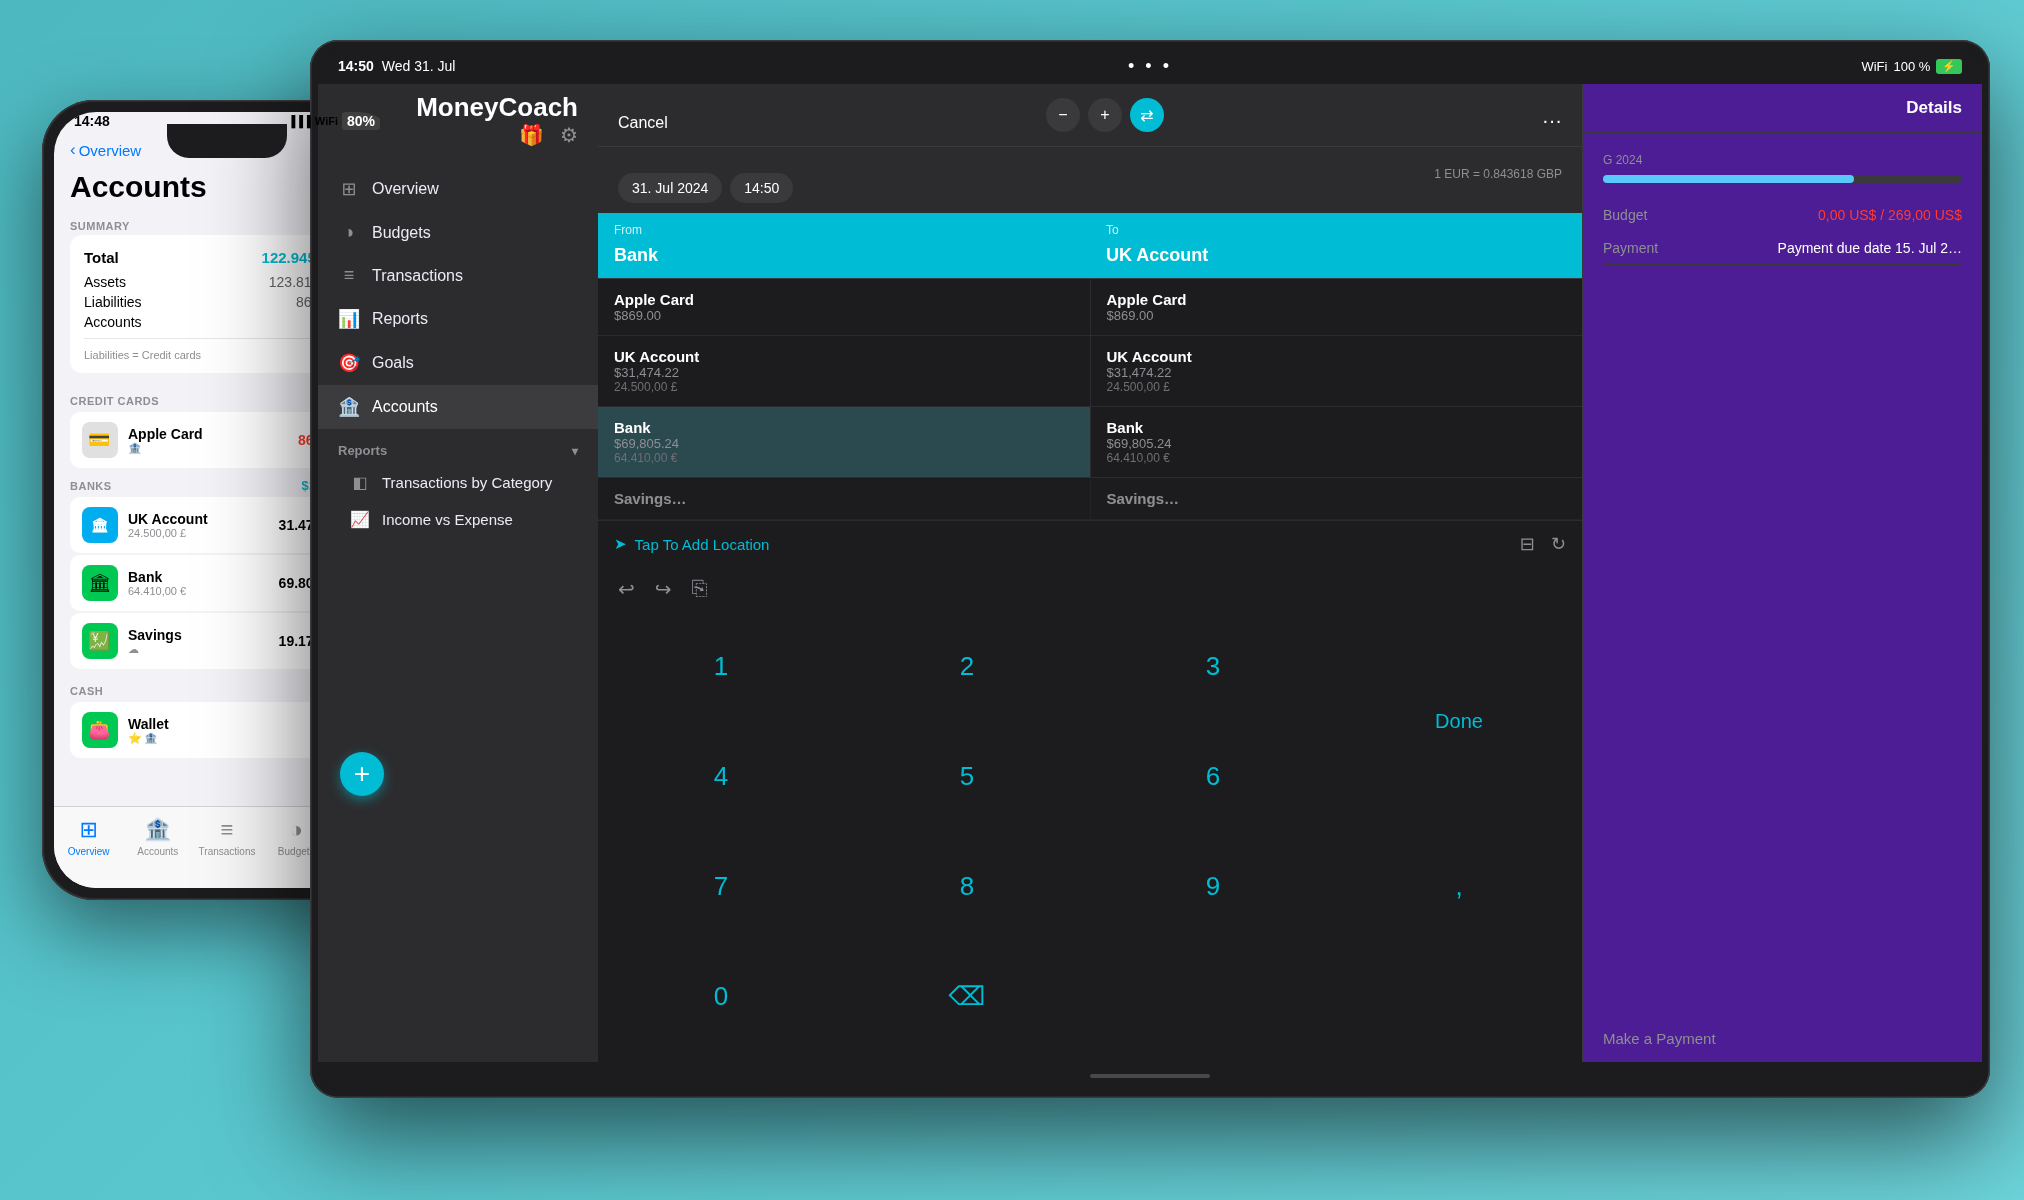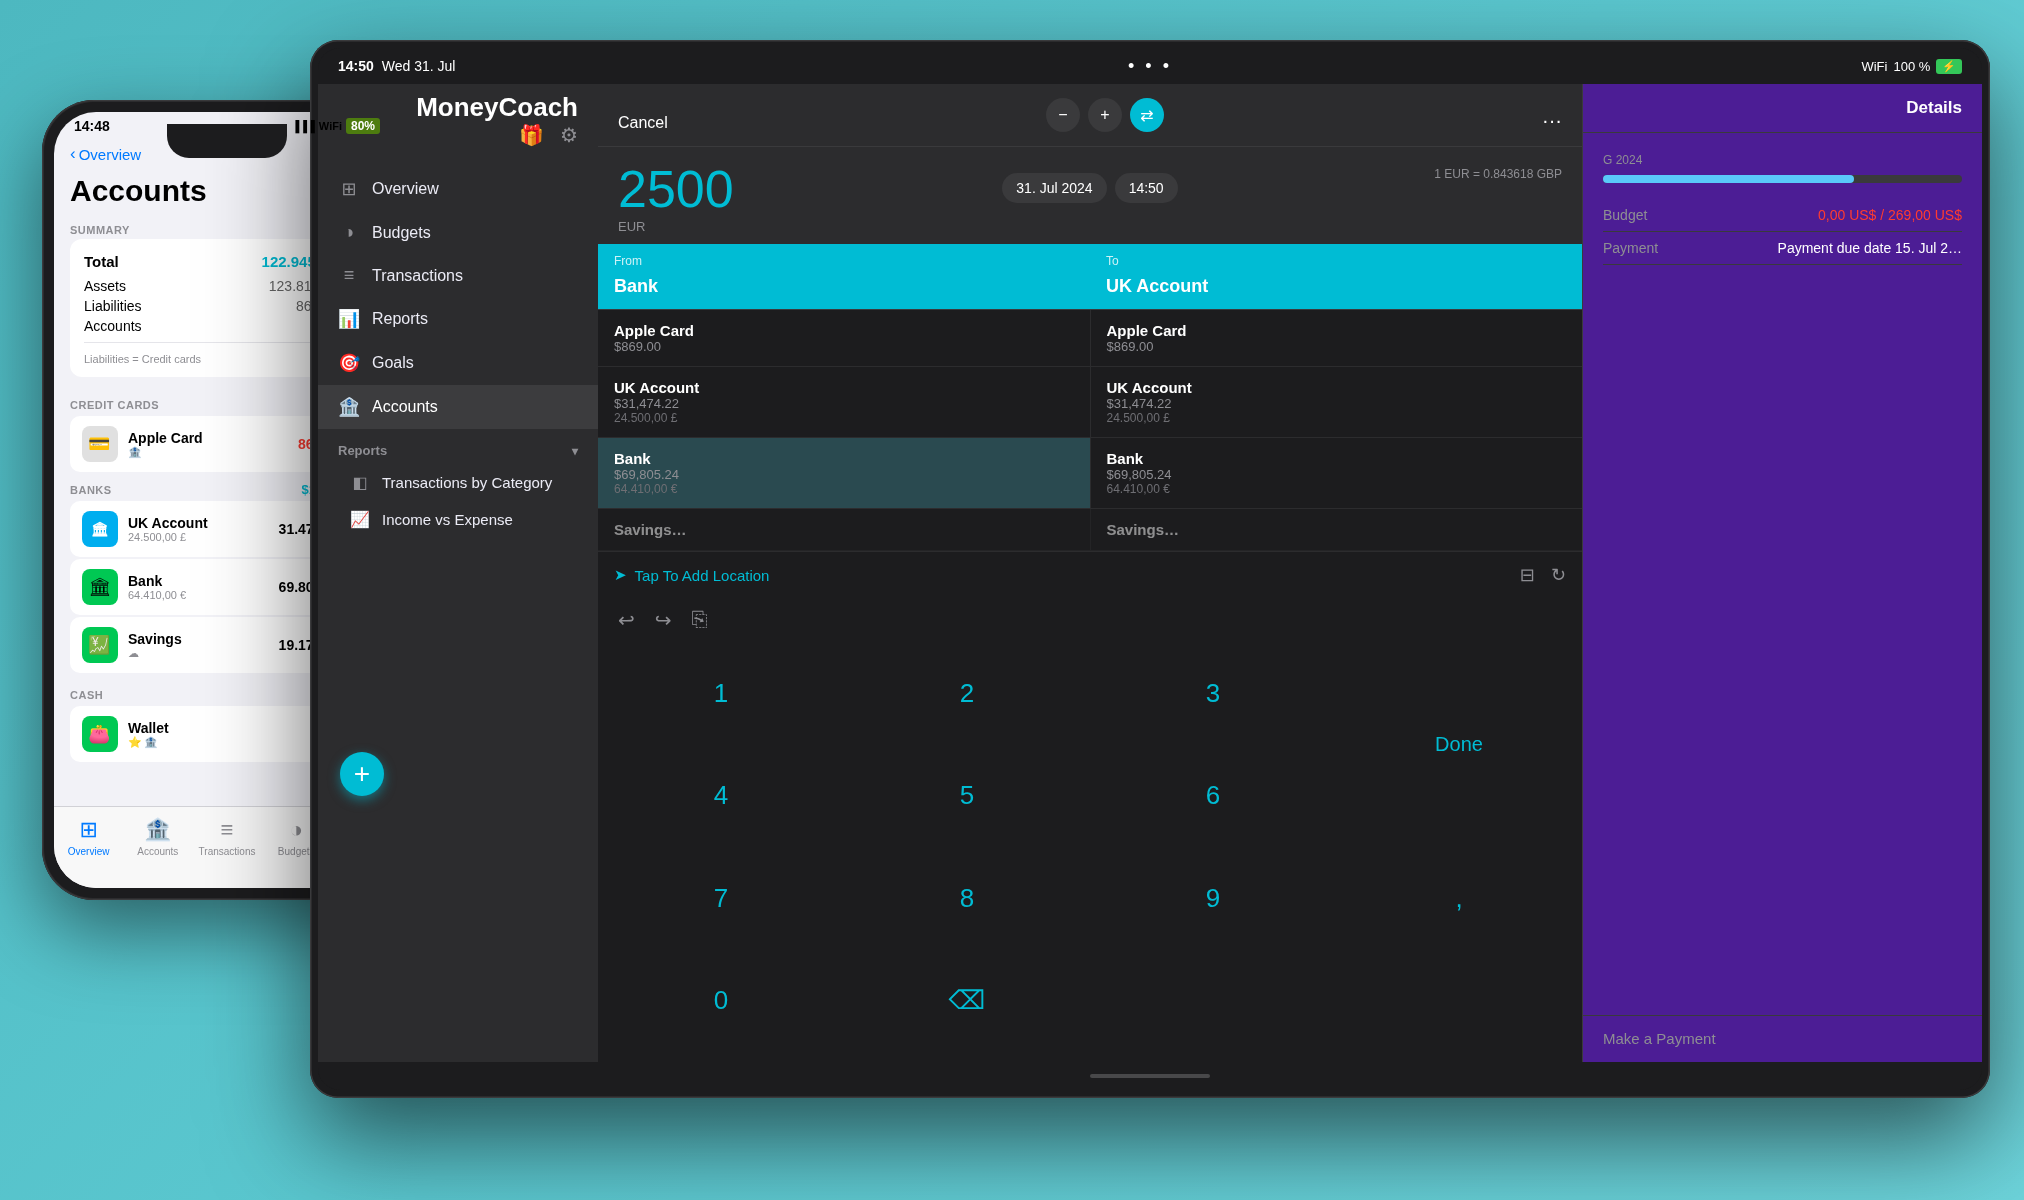--- a/index.html
+++ b/index.html
@@ -47,21 +47,21 @@
       width: 120px;
       height: 34px;
       background: #1c1c1e;
       border-radius: 0 0 22px 22px;
       z-index: 10;
     }
     .phone-status-bar {
       display: flex;
       justify-content: space-between;
       align-items: center;
-      padding: 6px 20px 0;
+      padding: 0 20px 0;
       font-size: 13px;
       font-weight: 600;
       color: #000;
       position: relative;
       z-index: 5;
     }
     .phone-time { font-weight: 700; font-size: 14px; }
     .phone-icons { display: flex; gap: 4px; align-items: center; font-size: 11px; }
     .phone-content { padding: 0; overflow: hidden; height: 100%; }
 
@@ -557,21 +557,21 @@
 <div class="phone-container">
   <div class="phone-frame">
     <div class="phone-screen">
       <div class="phone-notch"></div>
 
       <div class="phone-status-bar">
         <span class="phone-time">14:48</span>
         <div class="phone-icons">
           <span>▐▐▐</span>
           <span>WiFi</span>
-          <span style="background:#4d7c0f;color:#fff;padding:1px 5px;border-radius:3px;font-size:12px;">80%</span>
+          <span style="background:#404040;color:#fff;padding:1px 5px;border-radius:3px;font-size:14px;">80%</span>
         </div>
       </div>
 
       <div class="phone-content">
         <div class="phone-nav">
           <div class="phone-back">
             <span class="phone-back-arrow">‹</span>
             <span>Overview</span>
           </div>
           <div class="phone-more-btn">···</div>
@@ -780,24 +780,20 @@
                 <span class="transfer-cancel">Cancel</span>
                 <div class="transfer-type-btns">
                   <div class="type-btn minus">−</div>
                   <div class="type-btn plus">+</div>
                   <div class="type-btn transfer">⇄</div>
                 </div>
                 <span class="transfer-more">···</span>
               </div>
 
               <div class="transfer-amount-row">
-                <div class="amount-left">
-                  <div class="amount-value-big">2500</div>
-                  <div class="amount-currency">EUR</div>
-                </div>
                 <div style="display:flex;align-items:center;padding-top:10px;">
                   <div class="transfer-date-row" style="padding:0;gap:8px;">
                     <div class="date-chip">31. Jul 2024</div>
                     <div class="date-chip">14:50</div>
                   </div>
                 </div>
                 <div class="amount-right">
                   <div class="amount-rate">1 EUR = 0.843618 GBP</div>
                 </div>
               </div>

